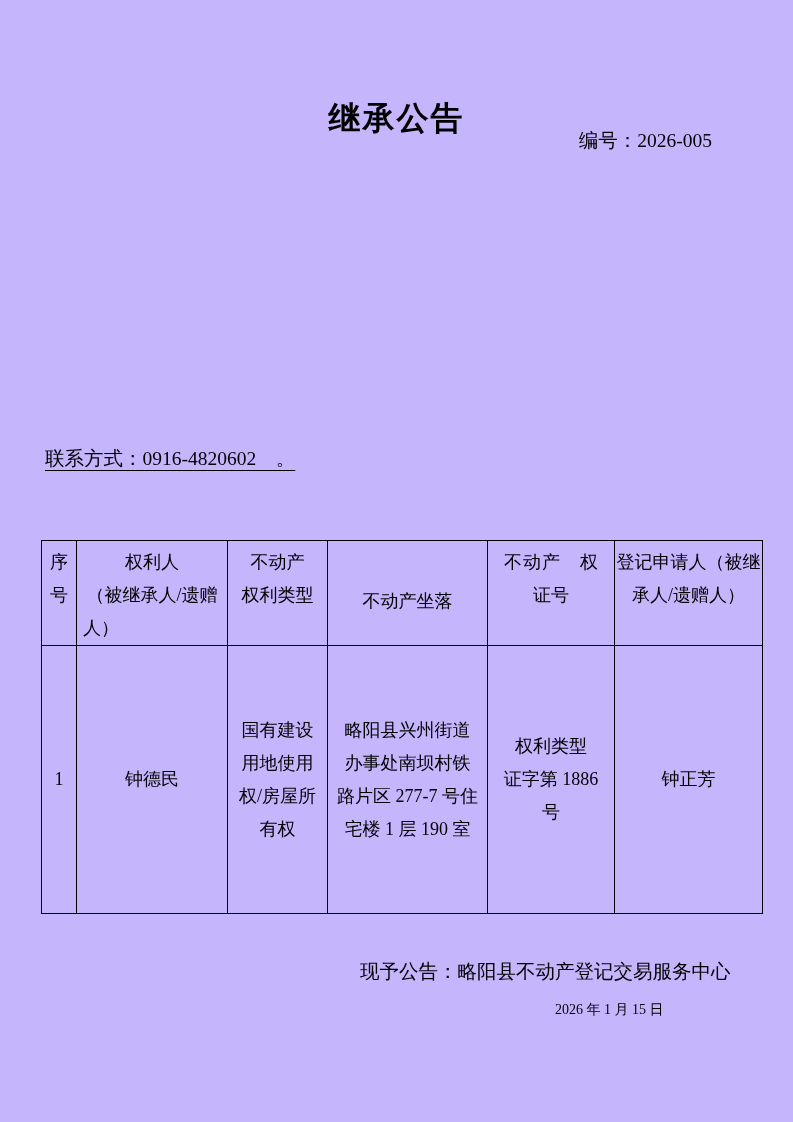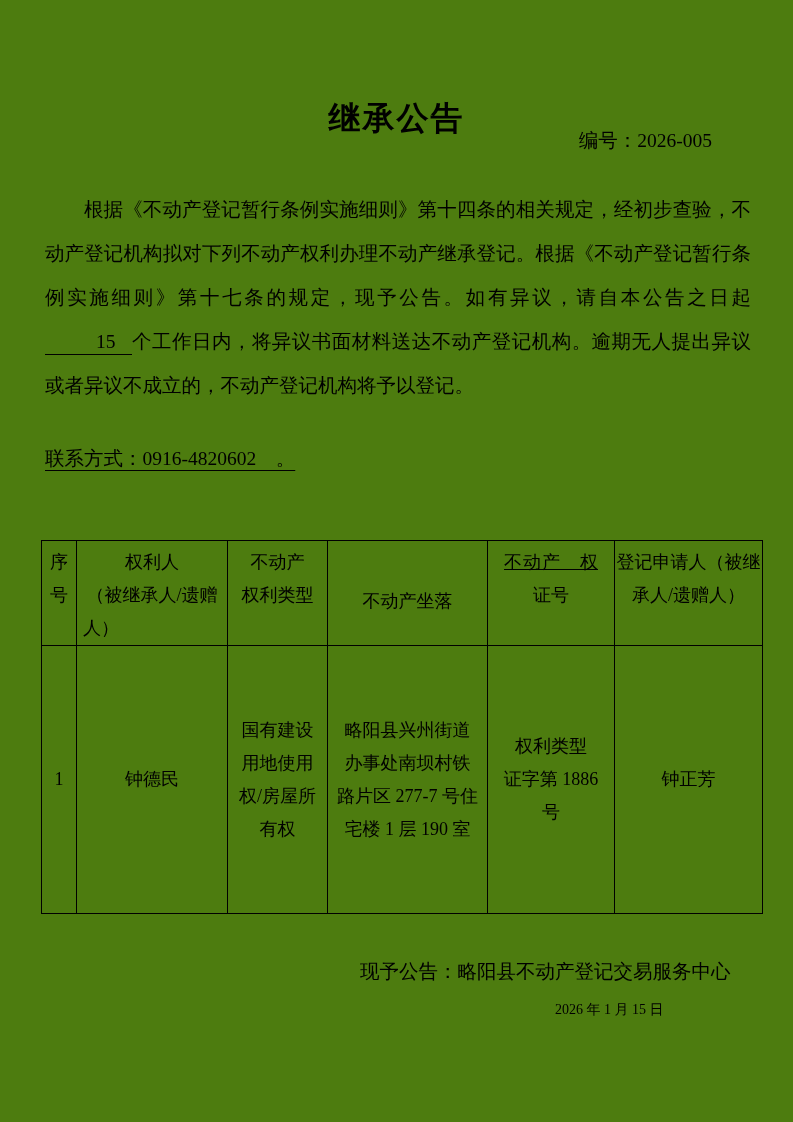--- a/index.html
+++ b/index.html
@@ -1,21 +1,21 @@
 <!DOCTYPE html>
 <html><head>
 <meta charset="utf-8">
 <style>
   html,body { margin:0; padding:0; background:#ffffff; }
   body {
     width:793px; height:1122px;
     font-family:"Liberation Serif","DejaVu Serif",serif;
     color:#000000;
   }
-  .page { position:relative; width:793px; height:1122px; background:#4d7c0f; overflow:hidden; }
+  .page { position:relative; width:793px; height:1122px; background:#c4b5fd; overflow:hidden; }
 
   .title {
     position:absolute; top:76px; left:0; width:100%;
     text-align:center; font-size:32px; font-weight:bold; letter-spacing:2px;
   }
   .doc-no { position:absolute; top:127px; right:81px; font-size:19.5px;margin-left:17px; }
 
   .para {
     position:absolute; top:188px; left:45px; width:706px;
     font-size:19.5px; line-height:44px; text-align:justify; text-indent:39px;
@@ -40,35 +40,34 @@
     overflow:hidden;
   }
   .announce thead tr { height:100px; }
   .announce tbody tr { height:268px; }
   .announce th { vertical-align:top; padding-top:5px; }
   .announce th.mid { vertical-align:middle; padding-top:16px; }
   .announce td { vertical-align:middle; text-align:center; }
   .announce .line { text-align:center; }
   .th-owner { padding-left:1px; padding-right:1px; }
   .th-owner .line:last-child { text-align:left; padding-left:6px; }
-  .th-cert .line:first-child { text-align:justify; text-align-last:justify; padding:0 16px;text-decoration:underline; }
+  .th-cert .line:first-child { text-align:justify; text-align-last:justify; padding:0 16px; }
 
   .footer-org  { position:absolute; top:958px;  left:360px; font-size:19.5px; }
   .footer-date { position:absolute; top:1001px; left:555px; font-size:14px; }
 </style>
 </head>
 <body>
 
 <div class="page">
 
   <h1 class="title">继承公告</h1>
 
   <div class="doc-no">编号：2026-005</div>
 
-  <div class="para"><span>根据《不动产登记暂行条例实施细则》第十四条的相关规定，经初步查验，不动产登记机构拟对下列不动产权利办理不动产继承登记。根据《不动产登记暂行条例实施细则》第十七条的规定，现予公告。如有异议，请自本公告之日起</span><span class="u-days">15</span><span>个工作日内，将异议书面材料送达不动产登记机构。逾期无人提出异议或者异议不成立的，不动产登记机构将予以登记。</span></div>
 
 
   <div class="contact"><span class="ul">联系方式：0916-4820602　。</span></div>
 
   <table class="announce">
     <colgroup>
       <col style="width:35px">
         <col style="width:151px">
         <col style="width:100px">
       <col style="width:160px">

